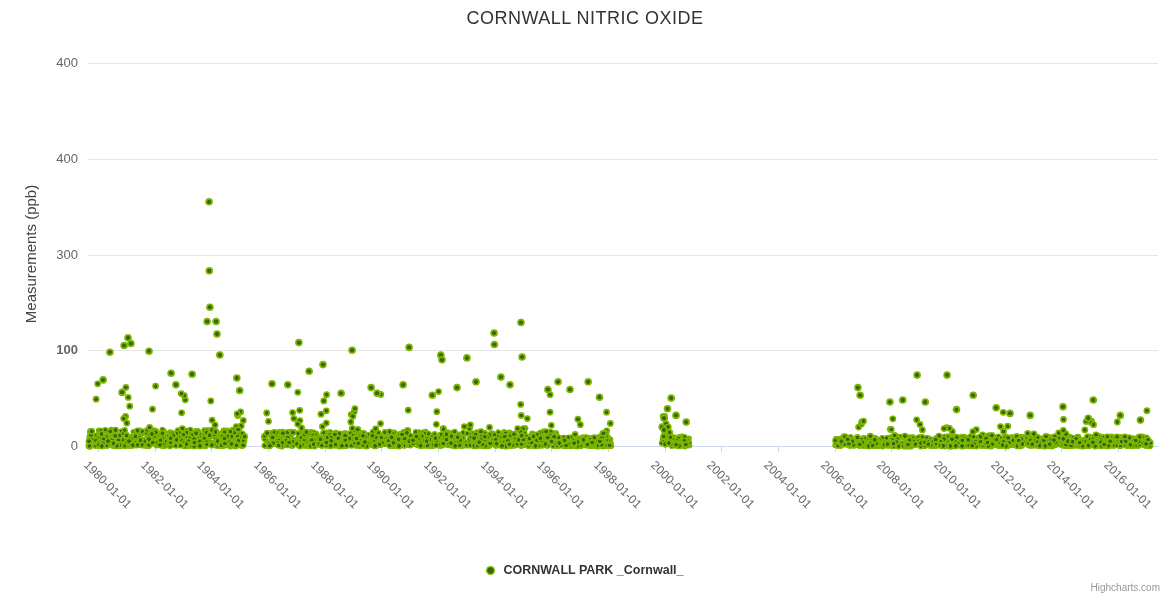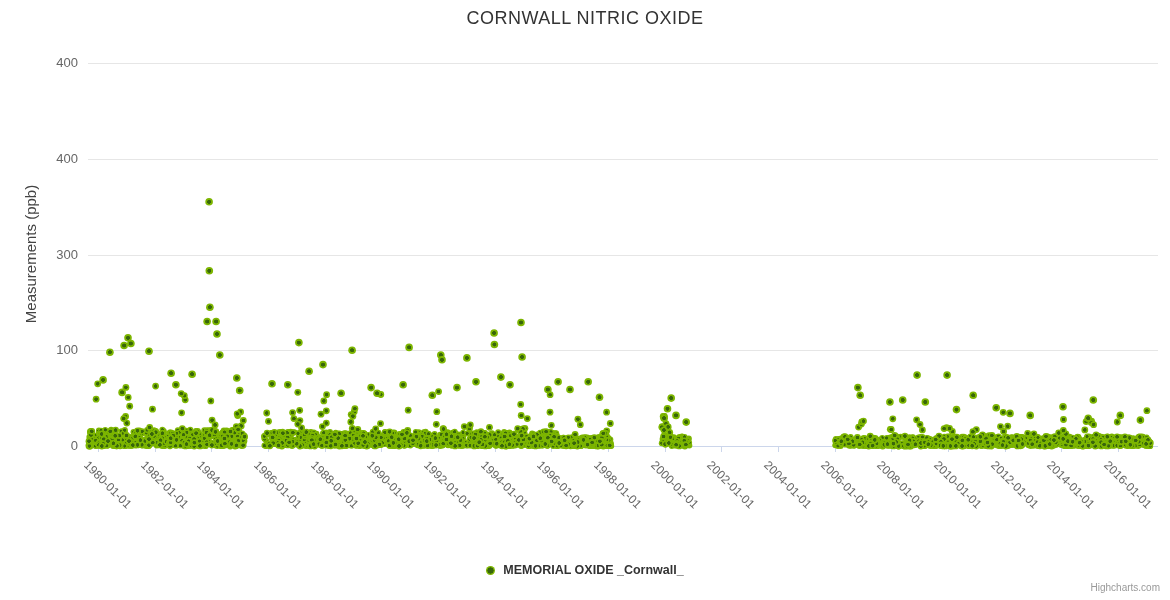--- a/index.html
+++ b/index.html
@@ -3310,26 +3310,26 @@
         <circle cx="975.0" cy="343.7" r="3.8" fill="url(#dotGrad)"></circle>
         <circle cx="1000.2" cy="355.2" r="3.8" fill="url(#dotGrad)"></circle>
         <circle cx="1005.3" cy="337.0" r="3.8" fill="url(#dotGrad)"></circle>
         <circle cx="1032.3" cy="352.4" r="3.8" fill="url(#dotGrad)"></circle>
         <circle cx="1052.4" cy="357.1" r="3.8" fill="url(#dotGrad)"></circle>
       </svg>
     </div>
 
   <div class="legend">
     <span class="legend-marker" style="background: radial-gradient(circle, rgb(56, 102, 10) 0px, rgb(56, 102, 10) 46%, rgb(124, 181, 0) 52%, rgb(124, 181, 0) 100%);"></span>
-    <span class="legend-label">MEMORIAL OXIDE _Cornwall_</span>
+    <span class="legend-label">CORNWALL PARK _Cornwall_</span>
   </div>
 
   <a class="credits" href="#">Highcharts.com</a>
 <div class="y-axis-label" style="left: 26px; top: 438px;">0</div>
-    <div class="y-axis-label" style="left: 26px; top: 342.25px;">100</div>
+    <div class="y-axis-label" style="left: 26px; top: 342.25px; font-weight: bold;">100</div>
     <div class="y-axis-label" style="left: 26px; top: 246.5px;">300</div>
     <div class="y-axis-label" style="left: 26px; top: 150.75px;">400</div>
     <div class="y-axis-label" style="left: 26px; top: 55px;">400</div>
     <div class="x-axis-label" style="left: 91px; top: 458px;">1980-01-01</div>
     <div class="x-axis-label" style="left: 147.667px; top: 458px;">1982-01-01</div>
     <div class="x-axis-label" style="left: 204.333px; top: 458px;">1984-01-01</div>
     <div class="x-axis-label" style="left: 261px; top: 458px;">1986-01-01</div>
     <div class="x-axis-label" style="left: 317.666px; top: 458px;">1988-01-01</div>
     <div class="x-axis-label" style="left: 374.333px; top: 458px;">1990-01-01</div>
     <div class="x-axis-label" style="left: 431px; top: 458px;">1992-01-01</div>

